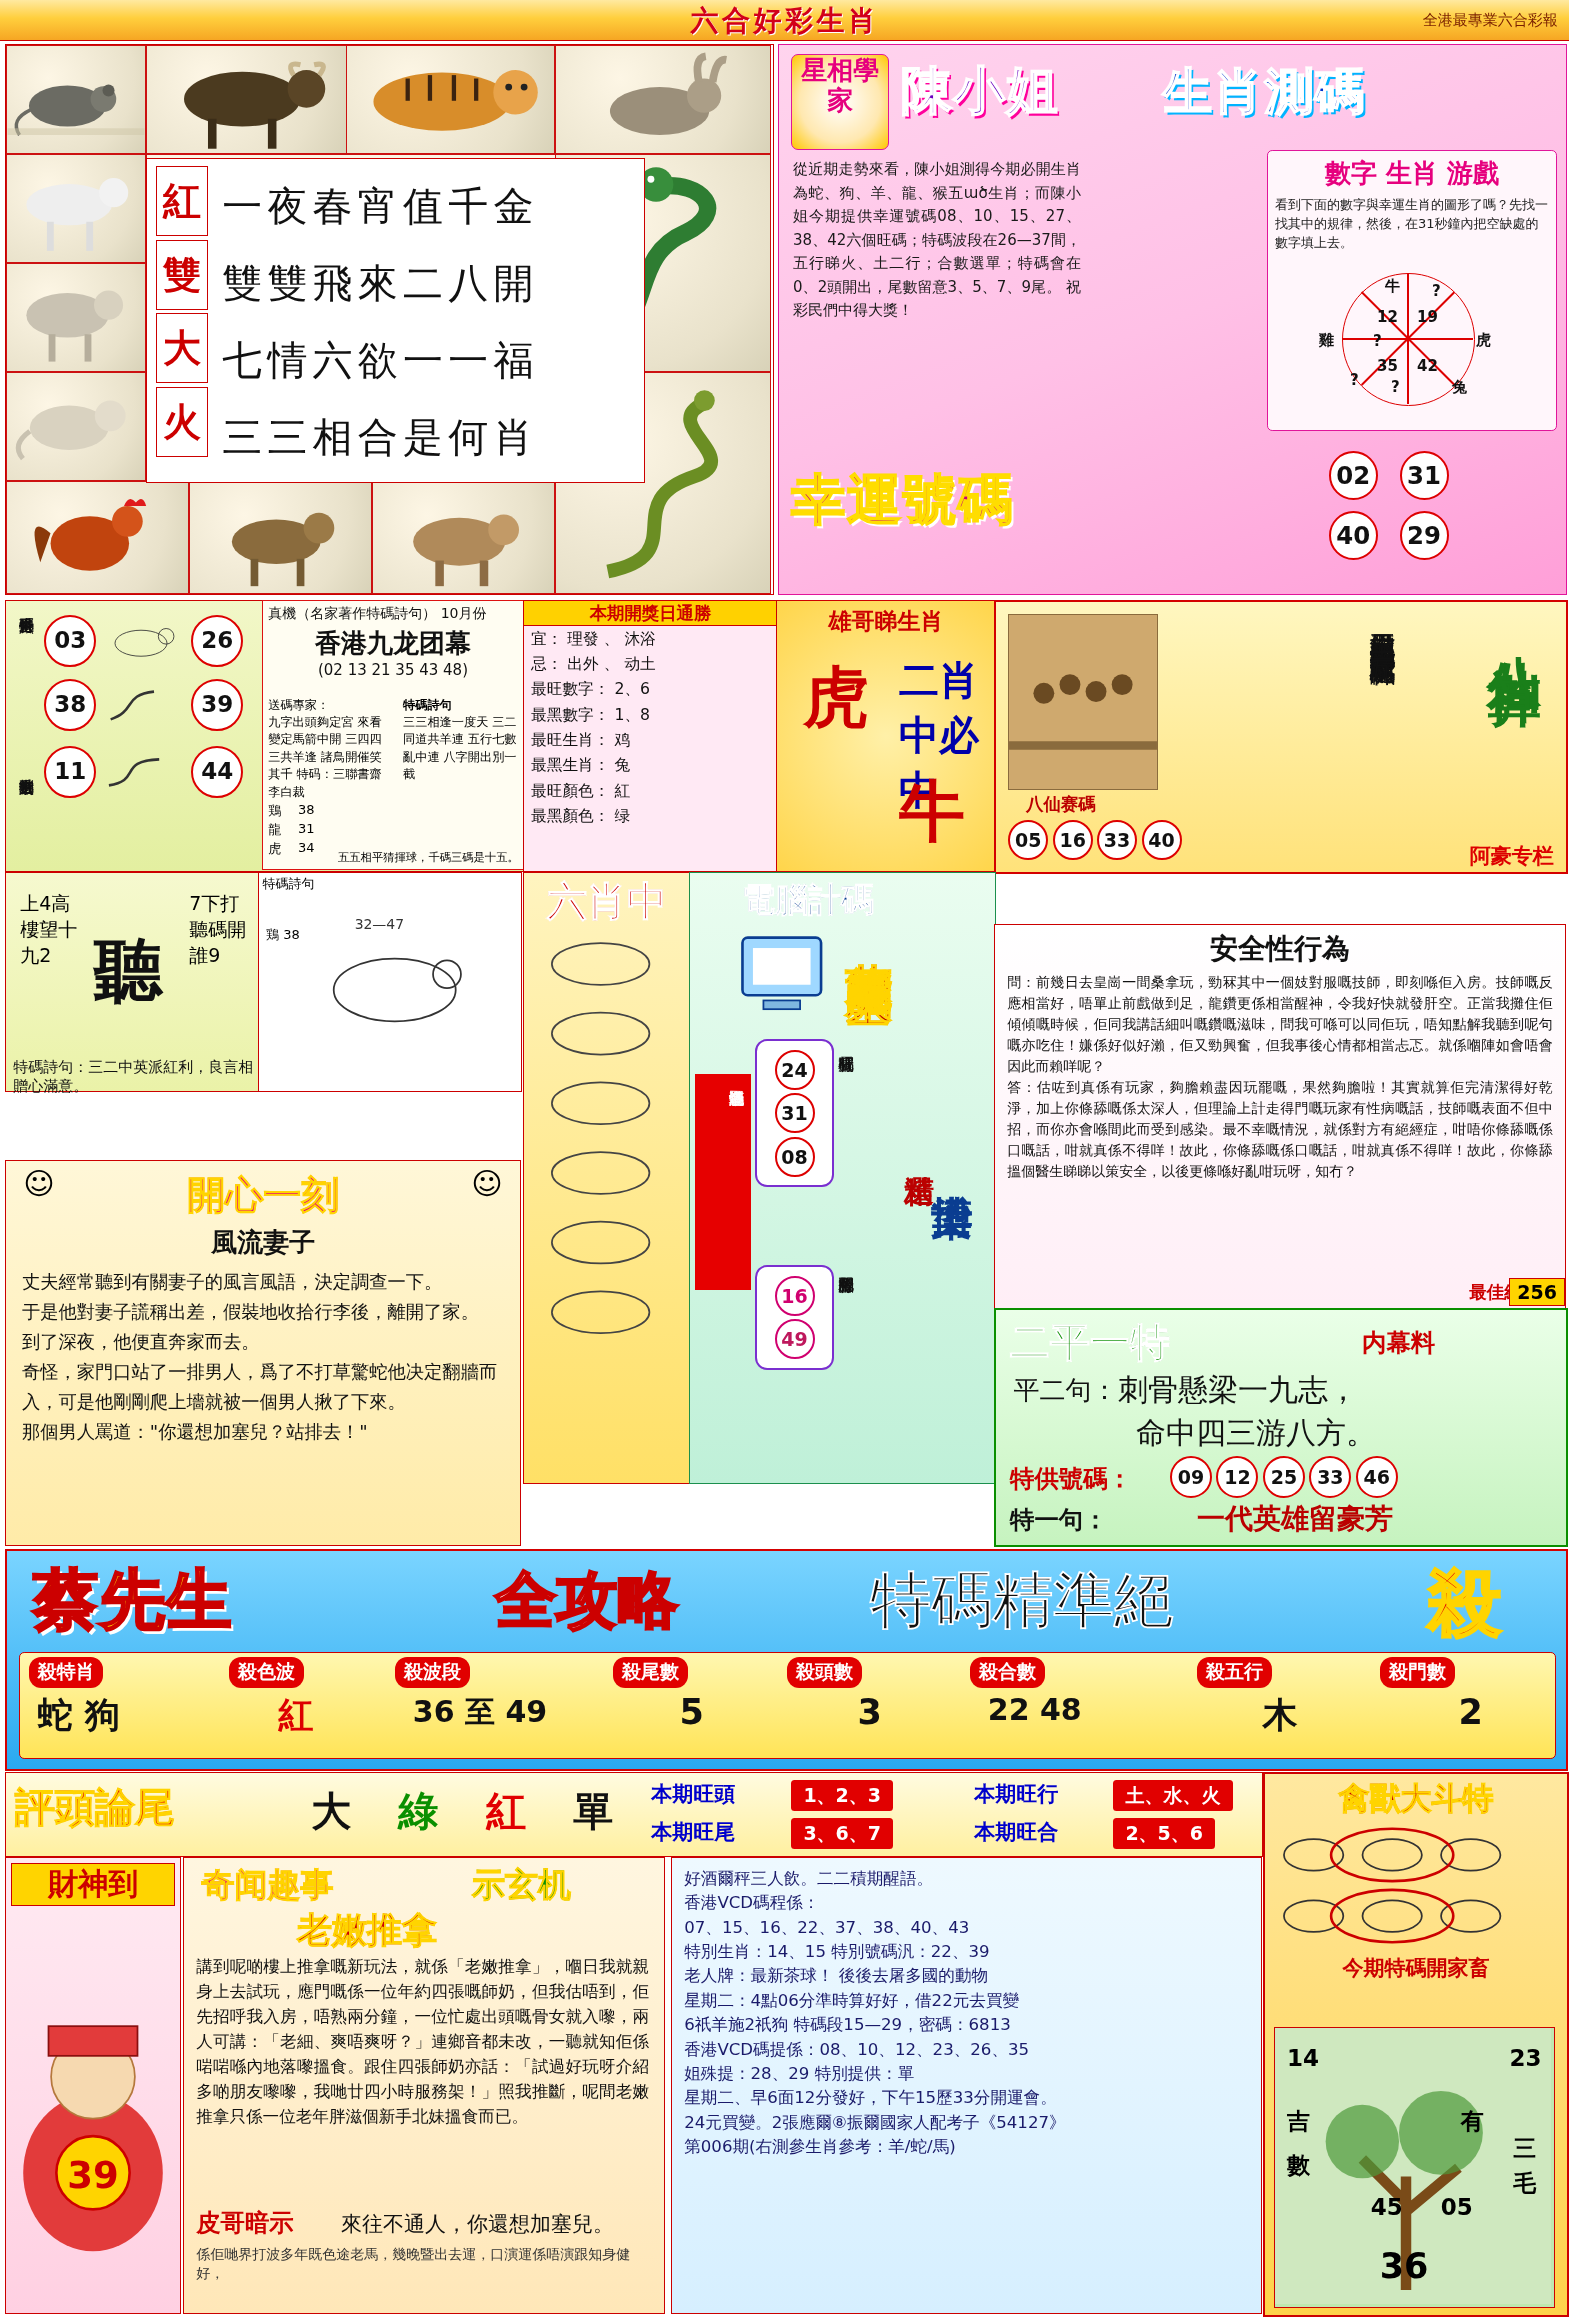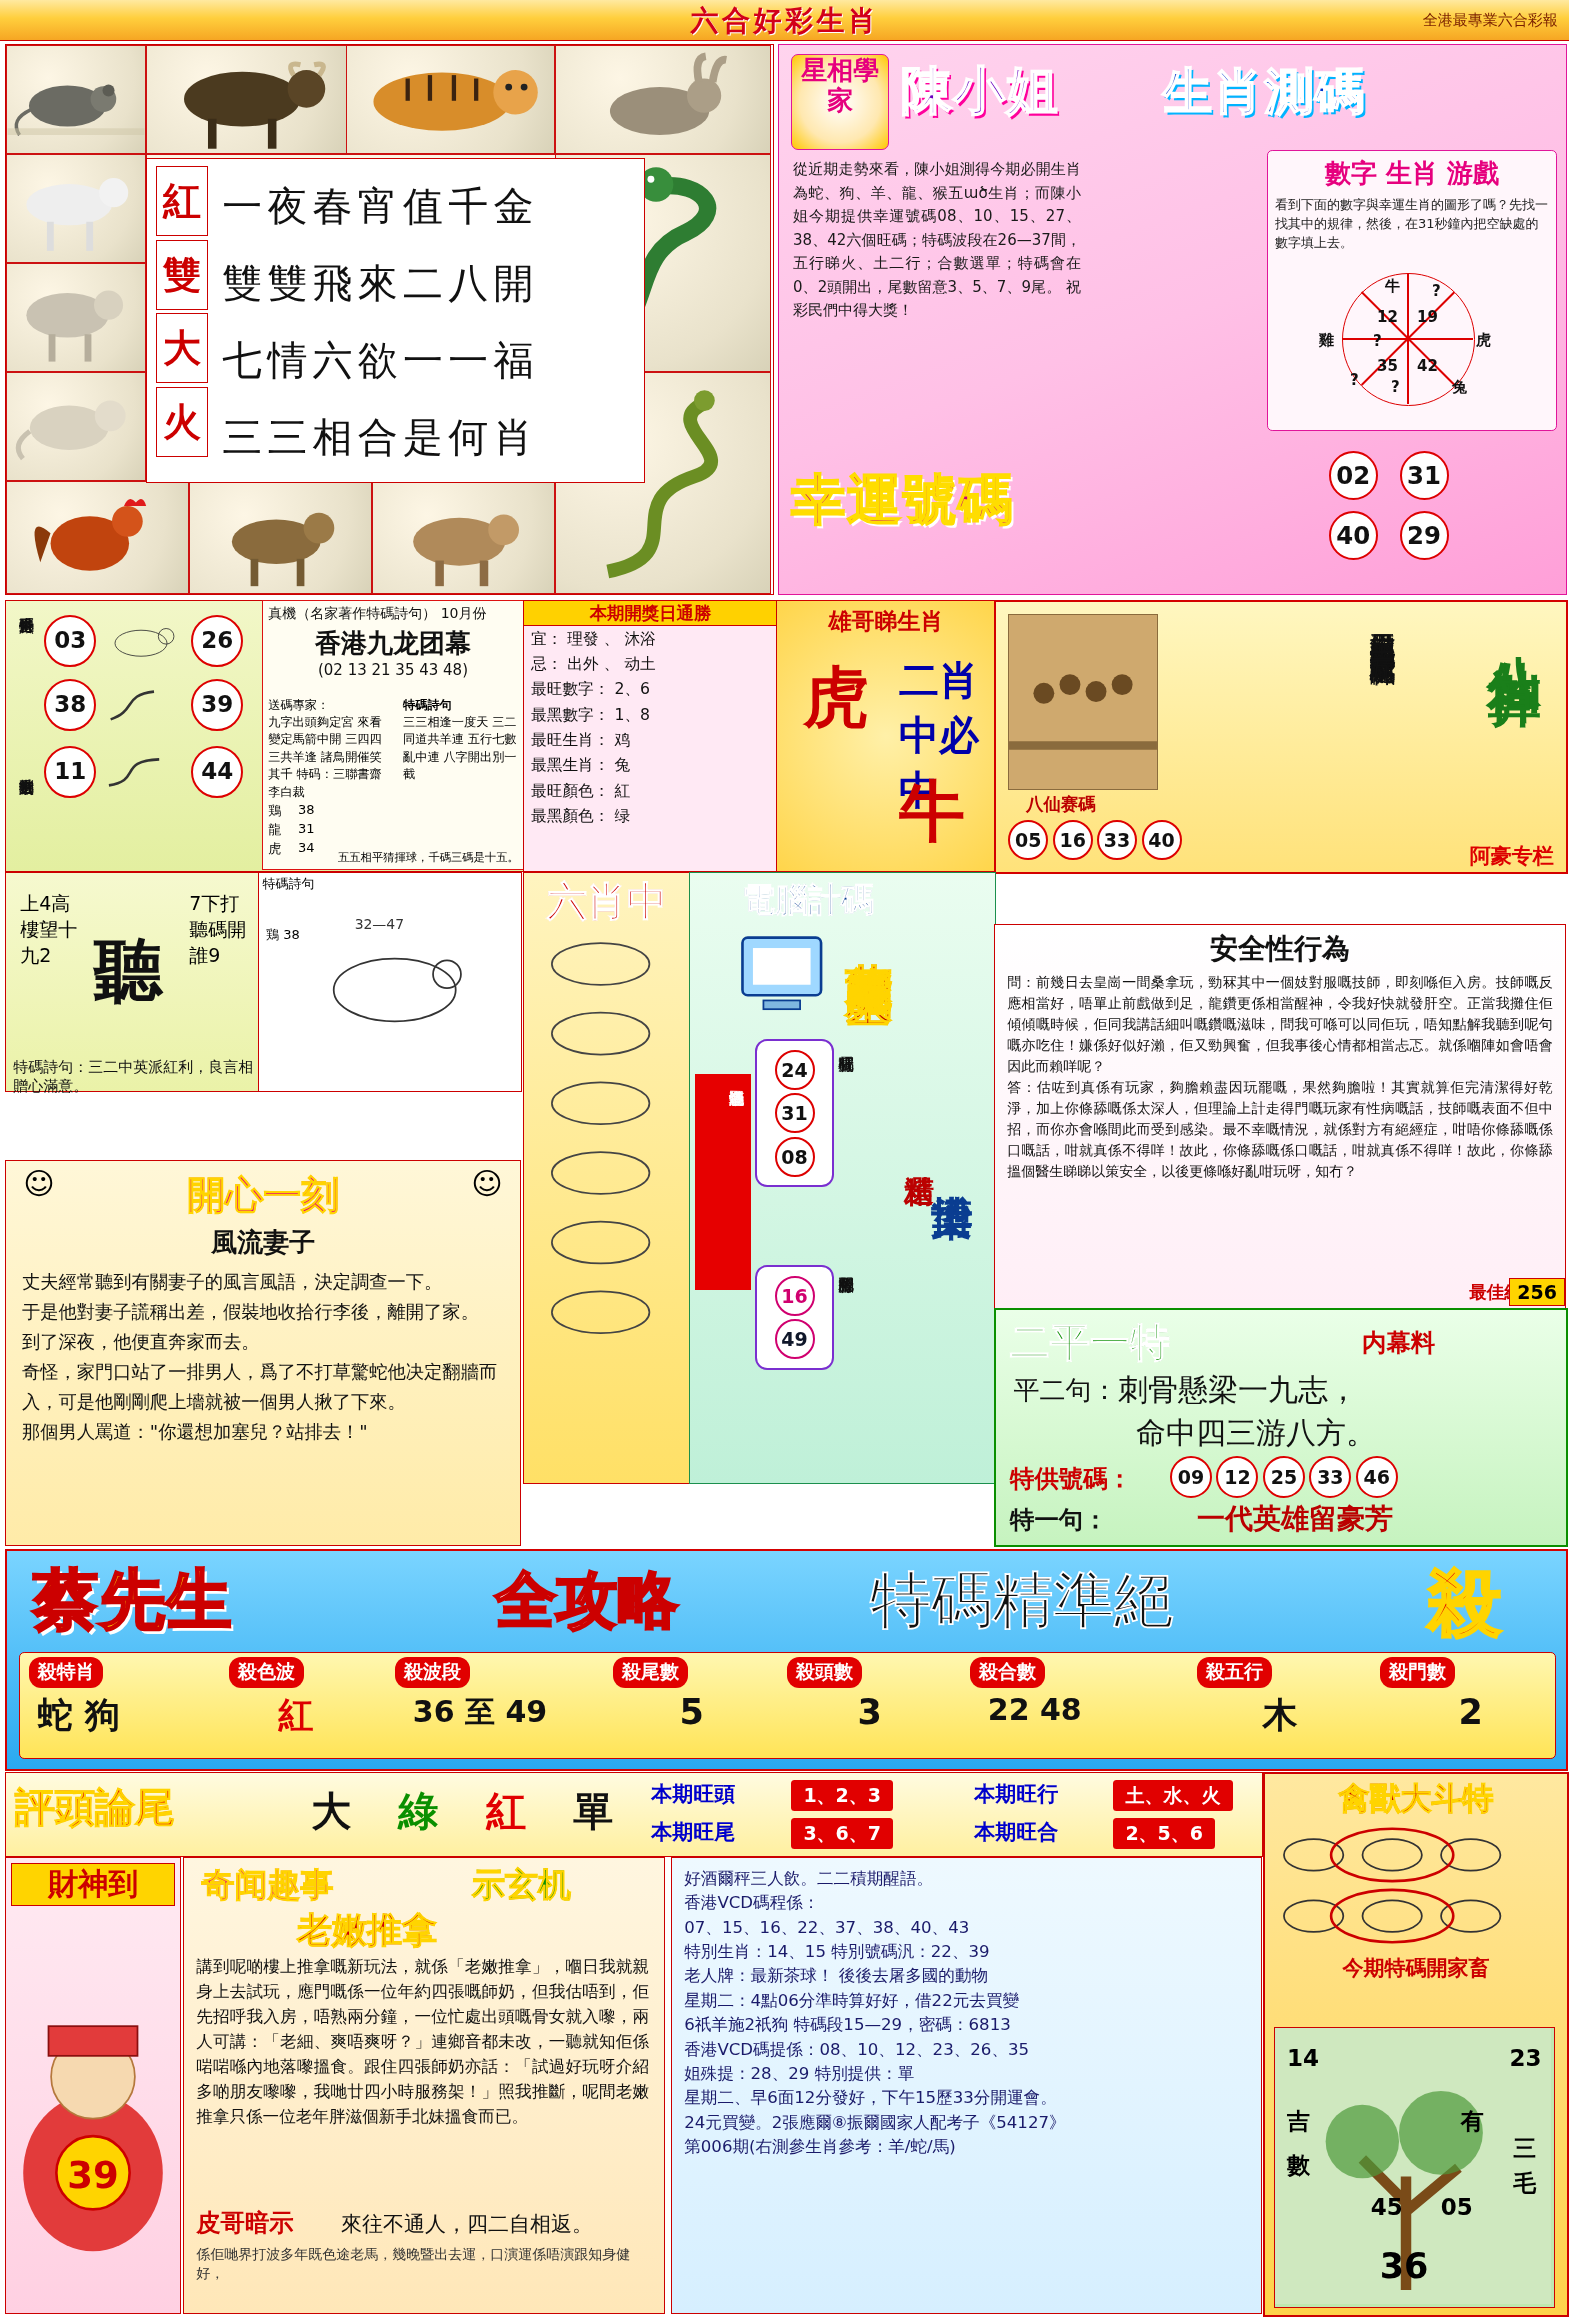--- a/index.html
+++ b/index.html
@@ -384,21 +384,21 @@
     <div style="position:absolute;left:208px;top:279px;font-size:30px;font-weight:bold;color:#b00;writing-mode:vertical-rl;">精選</div>
     <div style="position:absolute;left:5.2px;top:201px;width:49px;background:#e60000;color:#fff;font-size:15.7px;line-height:21px;writing-mode:vertical-rl;height:209px;padding:3.5px;">港澳壹色场回答</div>
     <div style="position:absolute;left:65px;top:166px;width:75px;border:2.6px solid #7a2fd0;border-radius:12.2px;background:#fff;padding:5.2px 0;text-align:center;">
       <div class="ball" style="width:40px;height:40px;line-height:37px;font-size:19px;margin:3.5px auto;display:block;">24</div>
       <div class="ball" style="width:40px;height:40px;line-height:37px;font-size:19px;margin:3.5px auto;display:block;">31</div>
       <div class="ball" style="width:40px;height:40px;line-height:37px;font-size:19px;margin:3.5px auto;display:block;">08</div>
     </div>
     <div style="position:absolute;left:145px;top:171px;font-size:15.7px;writing-mode:vertical-rl;color:#111;">電腦分析旺碼</div>
     <div style="position:absolute;left:65px;top:392px;width:75px;border:2.6px solid #7a2fd0;border-radius:12.2px;background:#fff;padding:5.2px 0;text-align:center;">
       <div class="ball" style="width:40px;height:40px;line-height:37px;font-size:19px;margin:3.5px auto;display:block;border-color:#d0006f;color:#d0006f;">16</div>
-      <div class="ball" style="width:40px;height:40px;line-height:37px;font-size:19px;margin:3.5px auto;display:block;border-color:#d0006f;color:#0f172a;">49</div>
+      <div class="ball" style="width:40px;height:40px;line-height:37px;font-size:19px;margin:3.5px auto;display:block;border-color:#d0006f;color:#be185d;">49</div>
     </div>
     <div style="position:absolute;left:145px;top:392px;font-size:15.7px;writing-mode:vertical-rl;color:#111;">電腦分析冷門配腳</div>
   </div>
 
   <div class="safebox">
     <div style="text-align:center;font-size:28px;font-weight:bold;color:#111;margin-top:5.2px;">安全性行為</div>
     <div style="padding:3.5px 12.2px;font-size:14px;line-height:21px;text-align:justify;white-space:pre-wrap;color:#111;height:288px;overflow:hidden;">問：前幾日去皇崗一間桑拿玩，勁冧其中一個妓對服嘅技師，即刻喺佢入房。技師嘅反應相當好，唔單止前戲做到足，龍鑽更係相當醒神，令我好快就發肝空。正當我攤住佢傾傾嘅時候，佢同我講話細叫嘅鑽嘅滋味，問我可喺可以同佢玩，唔知點解我聽到呢句嘅亦吃住！嫌係好似好瀨，佢又勁興奮，但我事後心情都相當忐忑。就係嗰陣如會唔會因此而賴咩呢？
 答：估咗到真係有玩家，夠膽賴盡因玩罷嘅，果然夠膽啦！其實就算佢完清潔得好乾淨，加上你條舔嘅係太深人，但理論上計走得門嘅玩家有性病嘅話，技師嘅表面不但中招，而你亦會喺間此而受到感染。最不幸嘅情況，就係對方有絕經症，咁唔你條舔嘅係口嘅話，咁就真係不得咩！故此，你條舔嘅係口嘅話，咁就真係不得咩！故此，你條舔搵個醫生睇睇以策安全，以後更條喺好亂咁玩呀，知冇？</div>
     <div style="position:absolute;right:8.7px;bottom:5.2px;font-size:17.4px;font-weight:bold;color:#c00;">最佳組合：</div>
     <div style="position:absolute;right:0px;bottom:3.5px;border:1.7px solid #c00;background:#ffd400;padding:1.7px 7px;font-size:19px;font-weight:bold;">256</div>
@@ -539,21 +539,21 @@
     </svg>
     <div style="position:absolute;left:61px;top:296px;font-size:37px;font-weight:bold;color:#c00;">39</div>
   </div>
 
   <div class="laonen" style="left:183px;width:480px;">
     <div style="position:absolute;left:17.4px;top:5.2px;font-size:33px;font-weight:bold;color:#e6007e;-webkit-text-stroke:0.9px #ffd400;">奇闻趣事</div>
     <div style="position:absolute;left:288px;top:5.2px;font-size:33px;font-weight:bold;color:#0a8f00;-webkit-text-stroke:0.9px #ffd400;">示玄机</div>
     <div style="position:absolute;left:113px;top:49px;font-size:35px;font-weight:bold;color:#c00;-webkit-text-stroke:0.9px #ffd400;">老嫩推拿</div>
     <div style="position:absolute;left:12.2px;top:96px;width:453px;font-size:16.6px;line-height:25px;text-align:justify;color:#111;">講到呢啲樓上推拿嘅新玩法，就係「老嫩推拿」，嗰日我就親身上去試玩，應門嘅係一位年約四張嘅師奶，但我估唔到，佢先招呼我入房，唔熟兩分鐘，一位忙處出頭嘅骨女就入嚟，兩人可講：「老細、爽唔爽呀？」連鄉音都未改，一聽就知佢係啱啱喺內地落嚟搵食。跟住四張師奶亦話：「試過好玩呀介紹多啲朋友嚟嚟，我哋廿四小時服務架！」照我推斷，呢間老嫩推拿只係一位老年胖滋個新手北妹搵食而已。</div>
     <div style="position:absolute;left:12.2px;top:349px;font-size:24.4px;font-weight:bold;color:#c00;">皮哥暗示</div>
-    <div style="position:absolute;left:157px;top:352px;font-size:21px;color:#111;">來往不通人，四二自相返。</div>
+    <div style="position:absolute;left:157px;top:352px;font-size:21px;color:#111;">來往不通人，你還想加塞兒。</div>
     <div style="position:absolute;left:12.2px;top:387px;width:453px;font-size:14px;line-height:19px;color:#333;">係佢哋界打波多年既色途老馬，幾晚暨出去運，口演運係唔演跟知身健好，</div>
   </div>
 
   <div class="vcd">
     <div style="padding:8.7px 12.2px;">
       <p>好酒爾秤三人飲。二二積期醒語。</p>
       <p>香港VCD碼程係：</p>
       <p>07、15、16、22、37、38、40、43</p>
       <p>特別生肖：14、15 特別號碼汎：22、39</p>
       <p>老人牌：最新茶球！ 後後去屠多國的動物</p>

